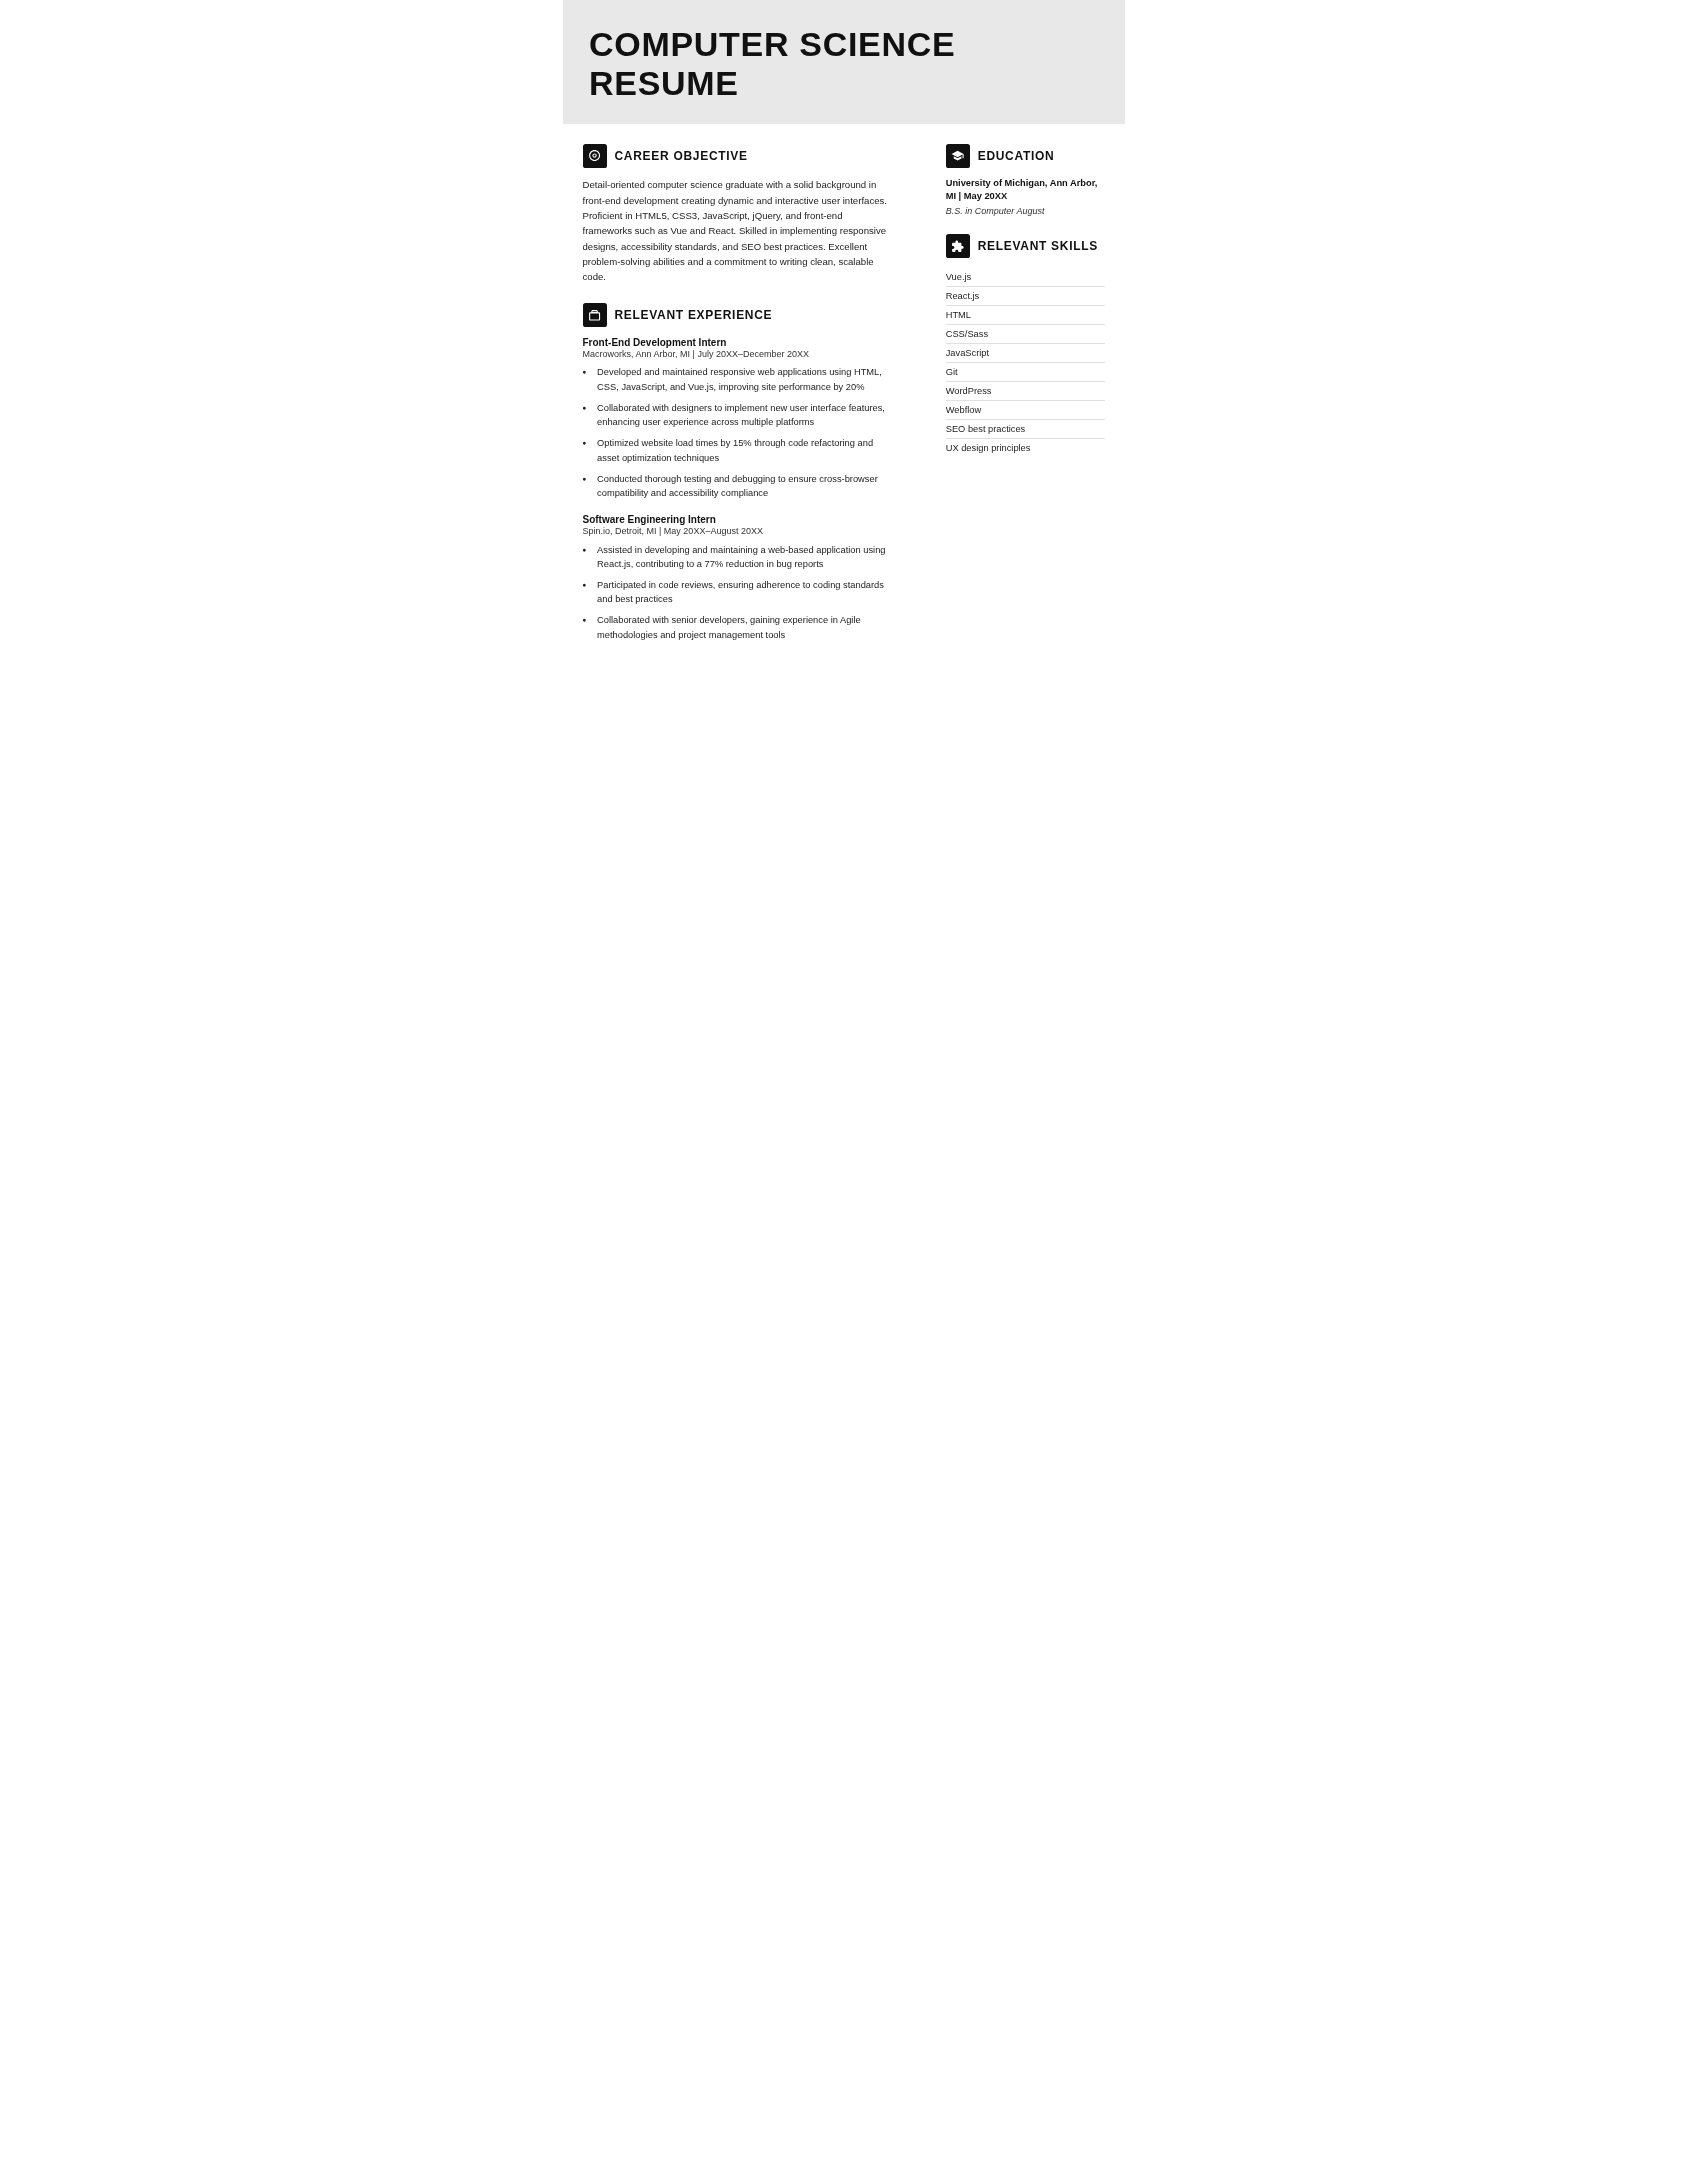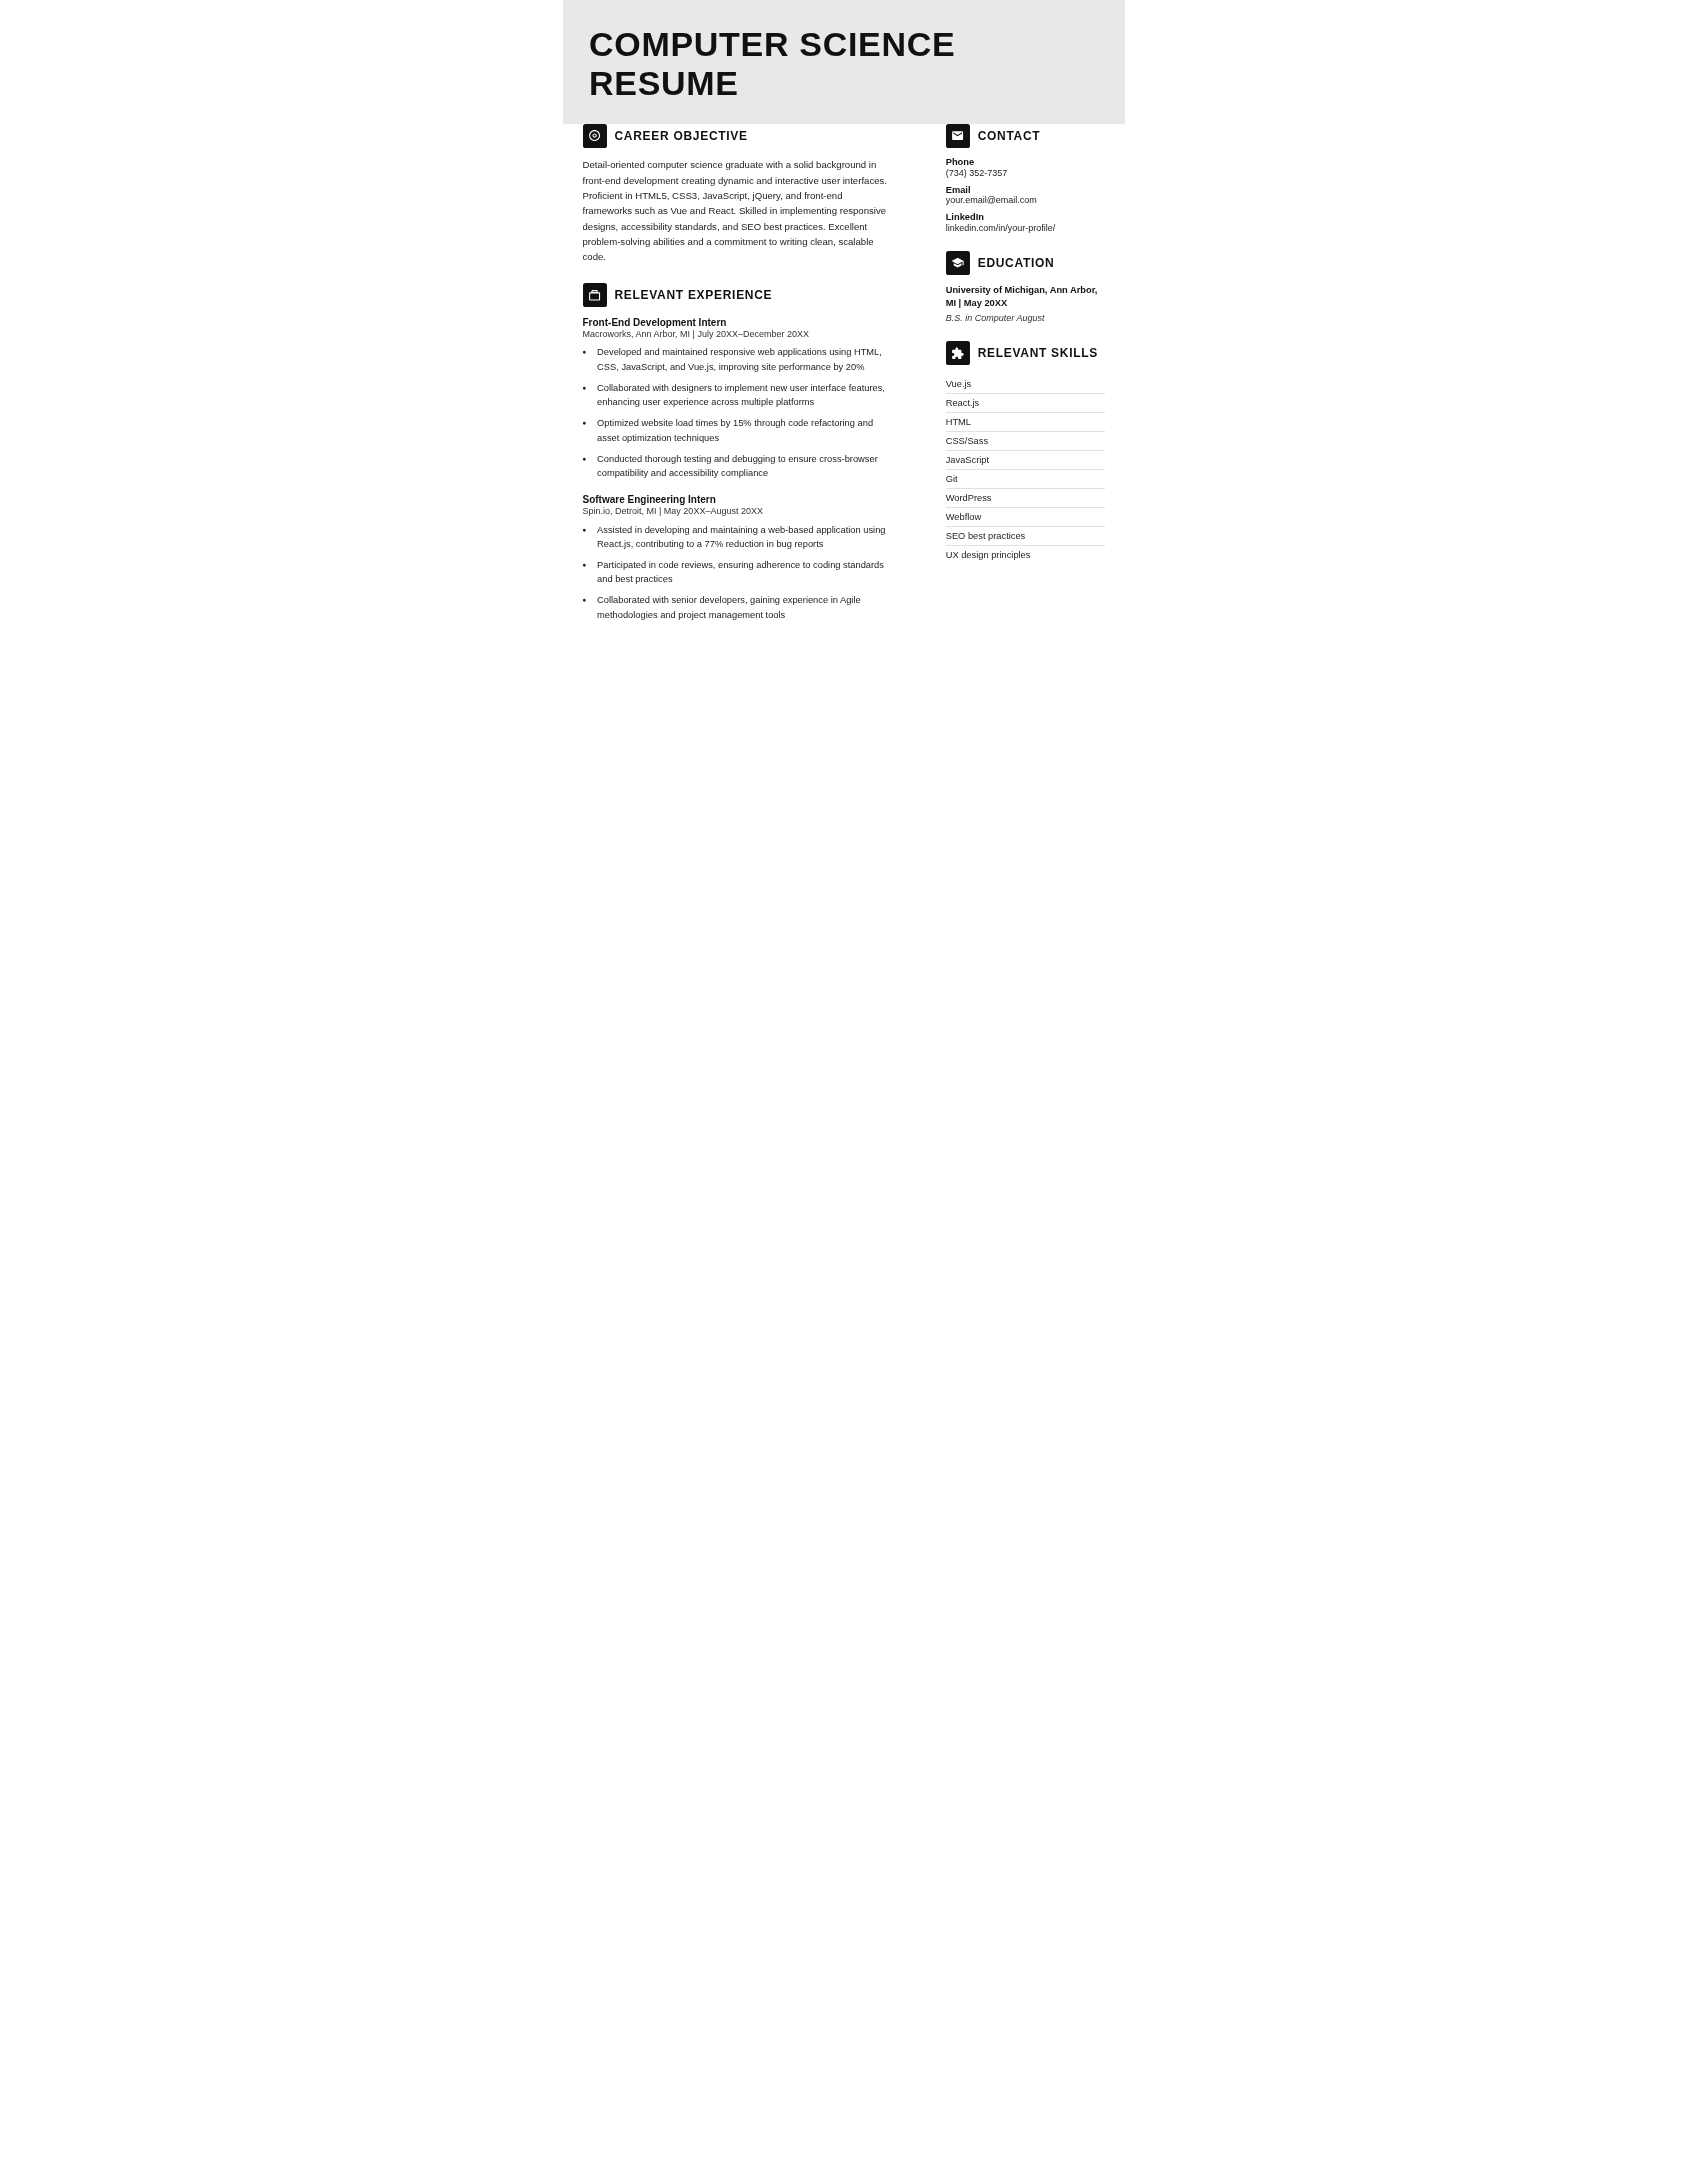--- a/index.html
+++ b/index.html
@@ -8,20 +8,21 @@
       font-family: Arial, Helvetica, sans-serif;
       background: #fff;
       color: #111;
       width: 562px;
       margin: 0 auto;
     }
 
     .header {
       background: #e8e8e8;
       padding: 25px 26.5px 21px 26.5px;
+      margin-bottom: 20px;
     }
 
     .header h1 {
       font-size: 34px;
       font-weight: 900;
       letter-spacing: 0.7px;
       color: #111;
     }
 
     .resume-body {
@@ -234,39 +235,20 @@
           <li>Participated in code reviews, ensuring adherence to coding standards and best practices</li>
           <li>Collaborated with senior developers, gaining experience in Agile methodologies and project management tools</li>
         </ul>
       </div>
     </div>
 
   </div>
 
   <div class="right-col">
 
-    <div class="right-section">
-      <div class="section-header">
-        <div class="section-icon">
-
-          <svg class="icon-svg" viewBox="0 0 24 24">
-            <path d="M20 4H4C2.9 4 2 4.9 2 6v12c0 1.1.9 2 2 2h16c1.1 0 2-.9 2-2V6c0-1.1-.9-2-2-2zm0 4l-8 5-8-5V6l8 5 8-5v2z"></path>
-          </svg>
-        </div>
-        <span class="section-title">CONTACT</span>
-      </div>
-      <div class="contact-info">
-        <div class="contact-field-label">Phone</div>
-        <div class="contact-field-value">(734) 352-7357</div>
-        <div class="contact-field-label">Email</div>
-        <div class="contact-field-value">your.email@email.com</div>
-        <div class="contact-field-label">LinkedIn</div>
-        <div class="contact-field-value">linkedin.com/in/your-profile/</div>
-      </div>
-    </div>
 
     <div class="right-section">
       <div class="section-header">
         <div class="section-icon">
 
           <svg class="icon-svg" viewBox="0 0 24 24">
             <path d="M5 13.18v4L12 21l7-3.82v-4L12 17l-7-3.82zM12 3L1 9l11 6 9-4.91V17h2V9L12 3z"></path>
           </svg>
         </div>
         <span class="section-title">EDUCATION</span>

